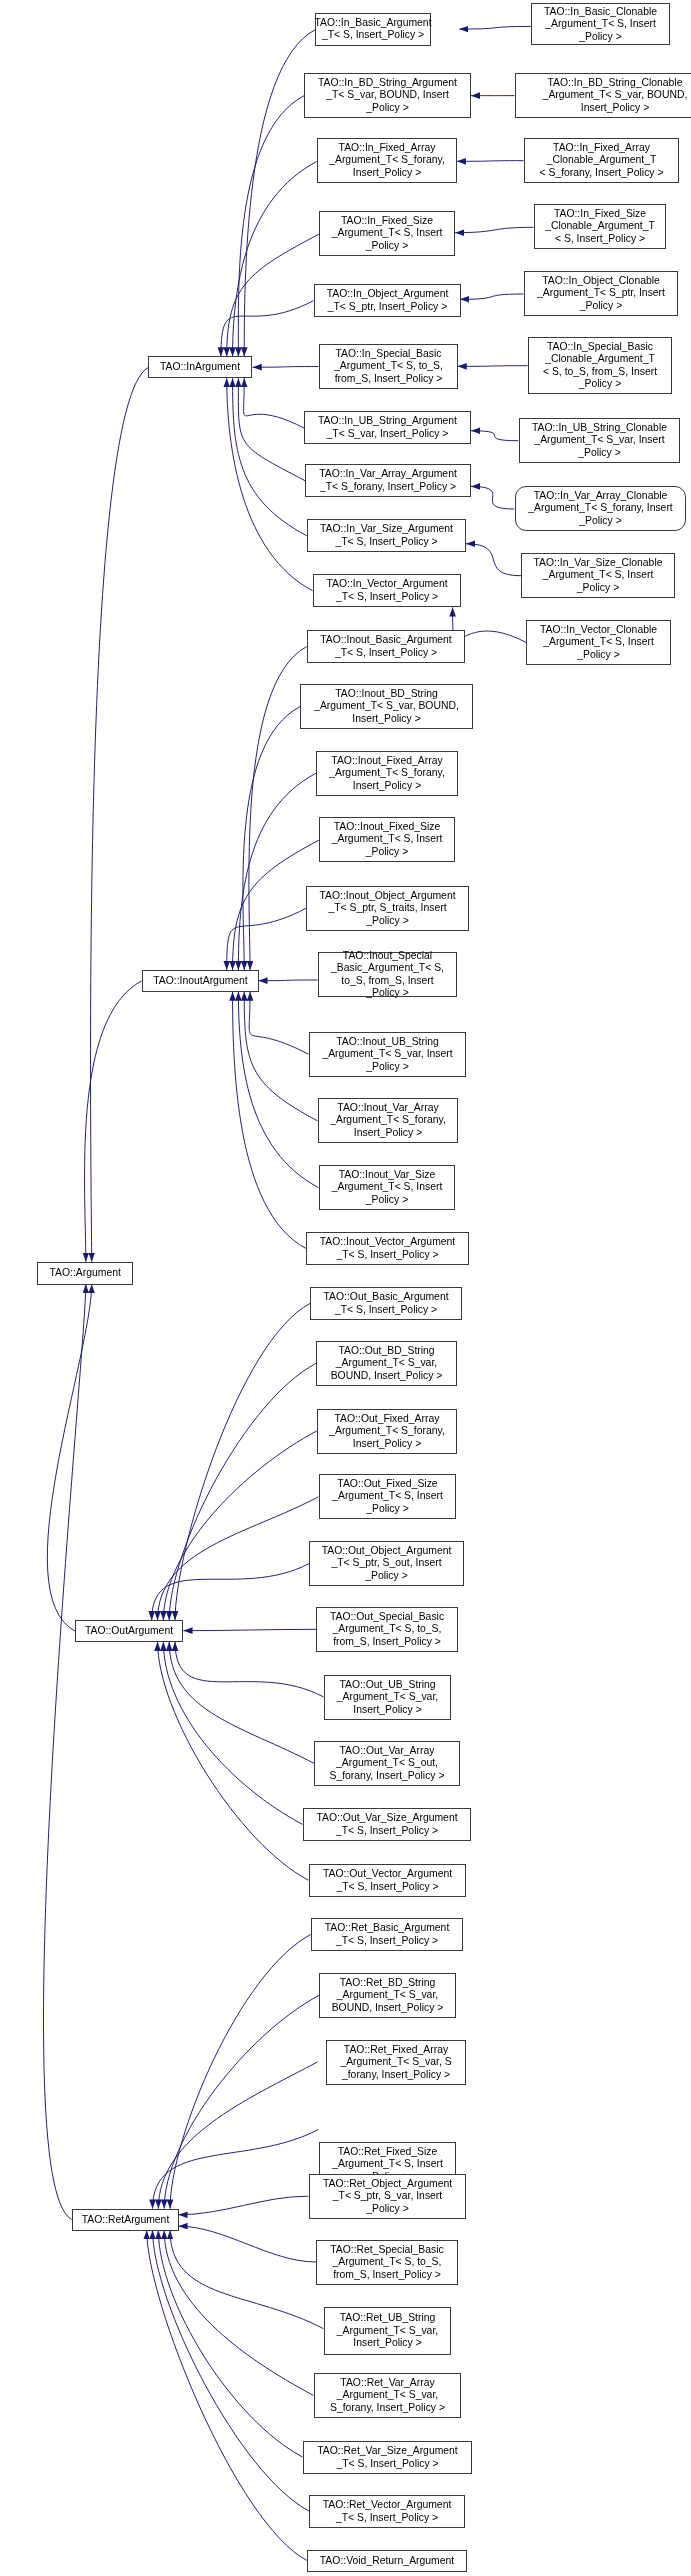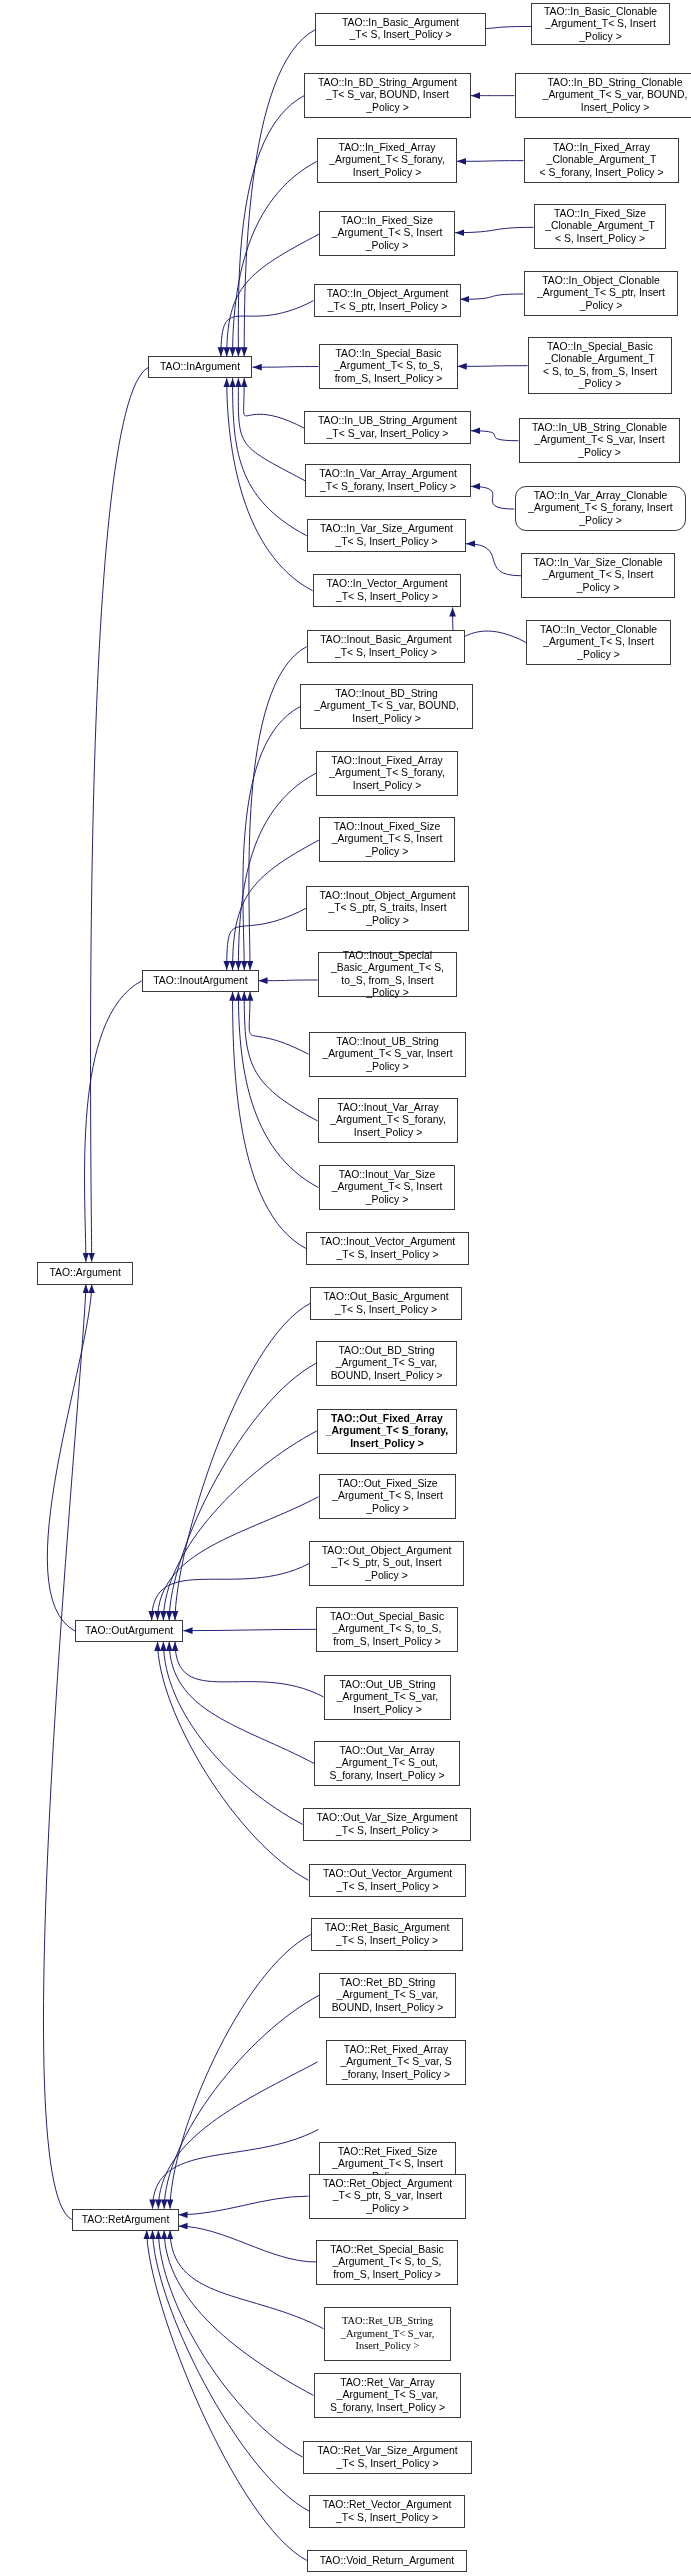--- a/index.html
+++ b/index.html
@@ -79,21 +79,21 @@
       <path d="M376,2873 C291,2828 197,2760 197,2675" class="edge" marker-end="url(#arrow)"></path>
       <path d="M363,2947 C278,2902 190,2760 190,2675" class="edge" marker-end="url(#arrow)"></path>
       <path d="M371,3012 C286,2967 183,2760 183,2675" class="edge" marker-end="url(#arrow)"></path>
       <path d="M368,3071 C283,3026 176,2760 176,2675" class="edge" marker-end="url(#arrow)"></path>
     </svg>
 <div class="node" style="left: 4.2px; top: 1262px; width: 96px; height: 22.5px; margin-left: 33px;">TAO::Argument</div>
     <div class="node" style="left: 148px; top: 356px; width: 104px; height: 22px;">TAO::InArgument</div>
     <div class="node" style="left: 142px; top: 970px; width: 117px; height: 22px;">TAO::InoutArgument</div>
     <div class="node" style="left: 75px; top: 1620px; width: 108px; height: 22px;">TAO::OutArgument</div>
     <div class="node" style="left: 72px; top: 2209px; width: 107px; height: 22px;">TAO::RetArgument</div>
-    <div class="node" style="left: 315px; top: 12.5px; width: 171px; height: 33px;">TAO::In_Basic_Argument
+    <div class="node" style="left: 315px; top: 12.5px; width: 116px; height: 33px;">TAO::In_Basic_Argument
 _T&lt; S, Insert_Policy &gt;</div>
     <div class="node" style="left: 304px; top: 73px; width: 167px; height: 45px;">TAO::In_BD_String_Argument
 _T&lt; S_var, BOUND, Insert
 _Policy &gt;</div>
     <div class="node" style="left: 317px; top: 138px; width: 140px; height: 45px;">TAO::In_Fixed_Array
 _Argument_T&lt; S_forany,
 Insert_Policy &gt;</div>
     <div class="node" style="left: 319px; top: 211px; width: 136px; height: 45px;">TAO::In_Fixed_Size
 _Argument_T&lt; S, Insert
 _Policy &gt;</div>
@@ -168,21 +168,21 @@
     <div class="node" style="left: 319px; top: 1165px; width: 136px; height: 45px;">TAO::Inout_Var_Size
 _Argument_T&lt; S, Insert
 _Policy &gt;</div>
     <div class="node" style="left: 306px; top: 1232px; width: 163px; height: 33px;">TAO::Inout_Vector_Argument
 _T&lt; S, Insert_Policy &gt;</div>
     <div class="node" style="left: 310px; top: 1287px; width: 152px; height: 33px;">TAO::Out_Basic_Argument
 _T&lt; S, Insert_Policy &gt;</div>
     <div class="node" style="left: 316px; top: 1341px; width: 141px; height: 45px;">TAO::Out_BD_String
 _Argument_T&lt; S_var,
 BOUND, Insert_Policy &gt;</div>
-    <div class="node" style="left: 317px; top: 1409px; width: 140px; height: 45px; font-weight: bold;">TAO::Out_Fixed_Array
+    <div class="node" style="left: 317px; top: 1409px; width: 140px; height: 45px;">TAO::Out_Fixed_Array
 _Argument_T&lt; S_forany,
 Insert_Policy &gt;</div>
     <div class="node" style="left: 319px; top: 1474px; width: 137px; height: 45px;">TAO::Out_Fixed_Size
 _Argument_T&lt; S, Insert
 _Policy &gt;</div>
     <div class="node" style="left: 309px; top: 1541px; width: 155px; height: 45px;">TAO::Out_Object_Argument
 _T&lt; S_ptr, S_out, Insert
 _Policy &gt;</div>
     <div class="node" style="left: 316px; top: 1607px; width: 142px; height: 45px;">TAO::Out_Special_Basic
 _Argument_T&lt; S, to_S,
@@ -207,21 +207,21 @@
 _forany, Insert_Policy &gt;</div>
     <div class="node" style="left: 319px; top: 2107px; width: 137px; height: 45px; margin-top: 35px;">TAO::Ret_Fixed_Size
 _Argument_T&lt; S, Insert
 _Policy &gt;</div>
     <div class="node" style="left: 309px; top: 2174px; width: 157px; height: 45px;">TAO::Ret_Object_Argument
 _T&lt; S_ptr, S_var, Insert
 _Policy &gt;</div>
     <div class="node" style="left: 316px; top: 2240px; width: 142px; height: 45px;">TAO::Ret_Special_Basic
 _Argument_T&lt; S, to_S,
 from_S, Insert_Policy &gt;</div>
-    <div class="node" style="left: 324px; top: 2307px; width: 127px; height: 54px; font-family: Liberation Serif, serif;">TAO::Ret_UB_String
+    <div class="node" style="left: 324px; top: 2307px; width: 127px; height: 48px;">TAO::Ret_UB_String
 _Argument_T&lt; S_var,
 Insert_Policy &gt;</div>
     <div class="node" style="left: 314px; top: 2373px; width: 147px; height: 45px;">TAO::Ret_Var_Array
 _Argument_T&lt; S_var,
 S_forany, Insert_Policy &gt;</div>
     <div class="node" style="left: 303px; top: 2441px; width: 169px; height: 33px;">TAO::Ret_Var_Size_Argument
 _T&lt; S, Insert_Policy &gt;</div>
     <div class="node" style="left: 309px; top: 2495px; width: 156px; height: 33px;">TAO::Ret_Vector_Argument
 _T&lt; S, Insert_Policy &gt;</div>
     <div class="node" style="left: 307px; top: 2550px; width: 160px; height: 22px;">TAO::Void_Return_Argument</div>

